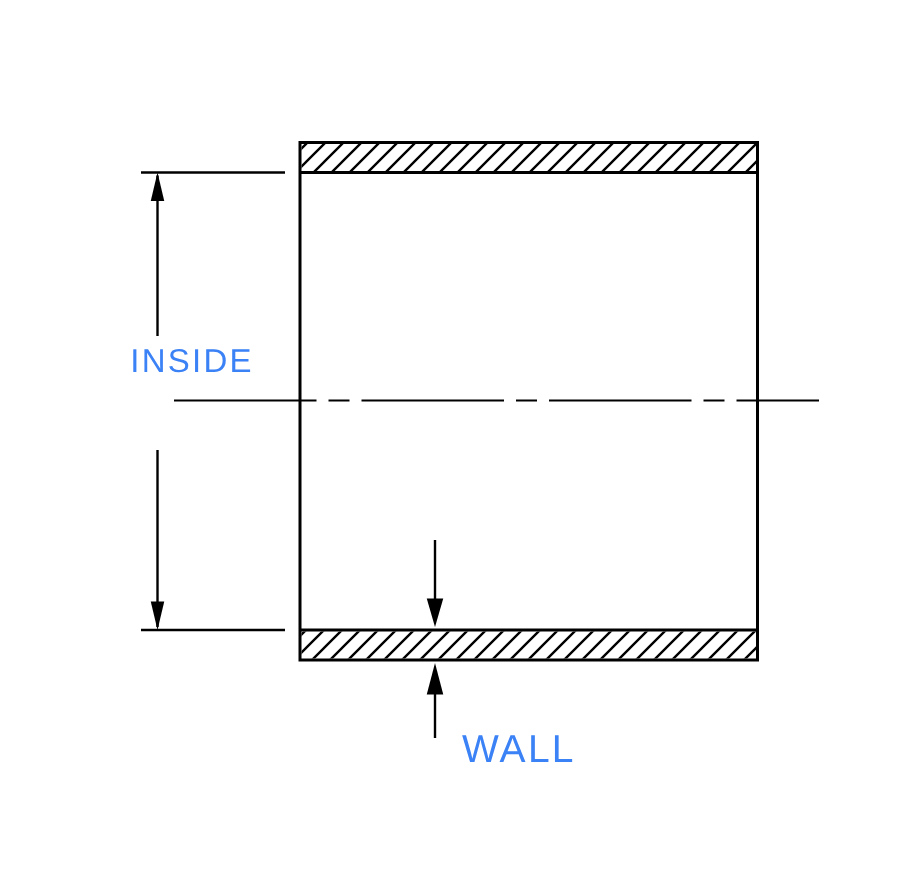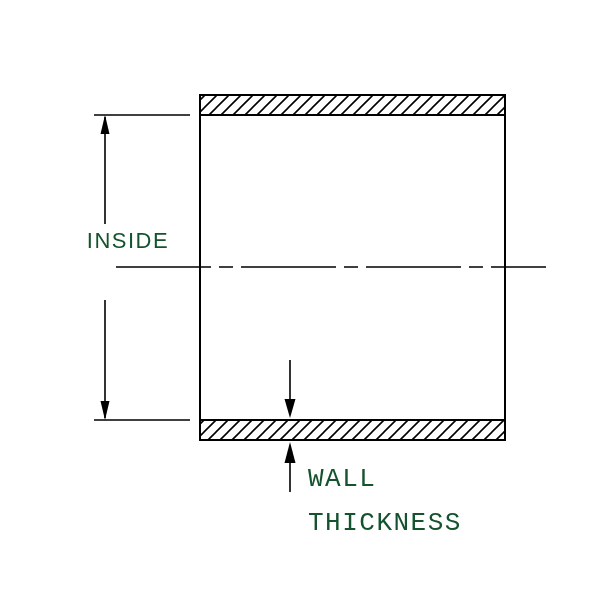--- a/index.html
+++ b/index.html
@@ -16,40 +16,40 @@
     font-family: "Liberation Sans", sans-serif;
     color: #000000;
   }
   .drawing {
     position: absolute;
     left: 0;
     top: 0;
   }
   .label {
     position: absolute;
-    color: #14532d;
+    color: #3b82f6;
     white-space: nowrap;
   }
   .label-inside-diameter {
     left: 40px;
     width: 176px;
     text-align: center;
     font-size: 22px;
     letter-spacing: 1.5px;
   }
   .label-inside-diameter .line1 { position: absolute; top: 0;  width: 100%; }
   .label-inside-diameter .line2 { position: absolute; top: 44px; width: 100%; }
   .lid-wrap { position: absolute; left: 40px; top: 228px; width: 176px; height: 100px; }
 
   .label-wall-thickness {
     left: 308px;
     font-size: 26px;
     letter-spacing: 1.5px;
   }
-  .wt-wrap { position: absolute; left: 308px; top: 464px; width: 280px; height: 110px; font-family: Liberation Mono, monospace; }
+  .wt-wrap { position: absolute; left: 308px; top: 484px; width: 280px; height: 110px; }
   .wt-wrap .line1 { position: absolute; top: 0; left: 0; }
   .wt-wrap .line2 { position: absolute; top: 44px; left: 0; }
 </style>
 </head>
 <body>
 
 <div class="stage">
 
   <svg class="drawing" width="600" height="597" viewBox="0 0 600 597">
     <defs>
@@ -84,16 +84,15 @@
       <line x1="290" y1="462" x2="290" y2="492" stroke="#000000" stroke-width="1.6"></line>
     </g>
   </svg>
 
   <div class="lid-wrap label label-inside-diameter">
     <div class="line1">INSIDE</div>
   </div>
 
   <div class="wt-wrap label label-wall-thickness">
     <div class="line1">WALL</div>
-    <div class="line2">THICKNESS</div>
   </div>
 
 </div>
 
 </body></html>

